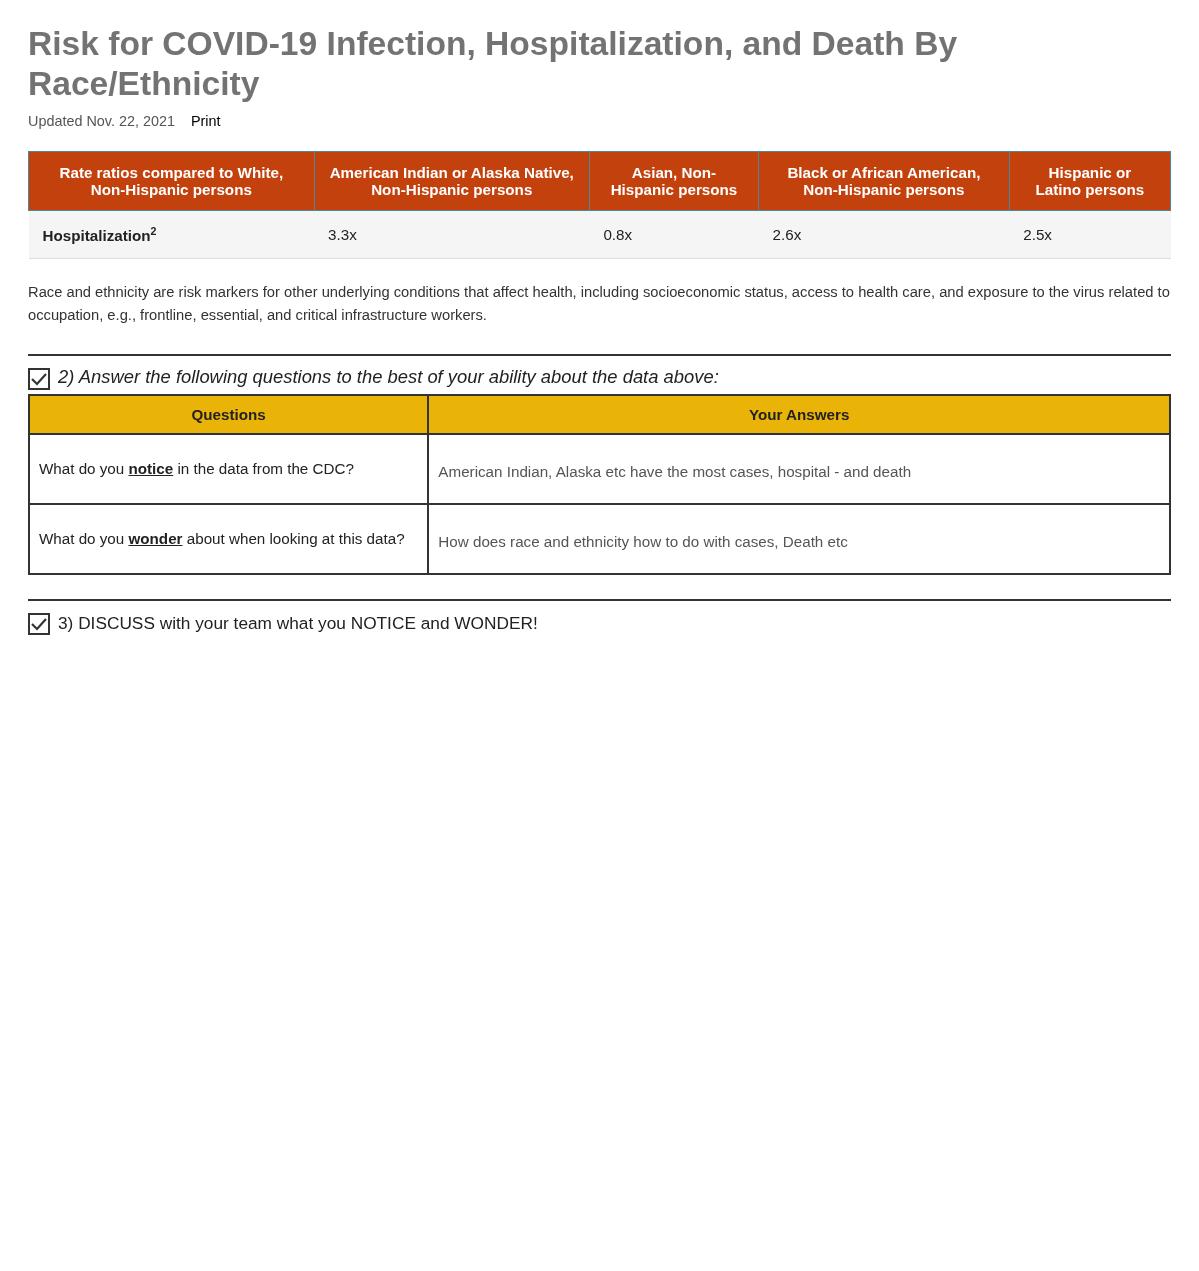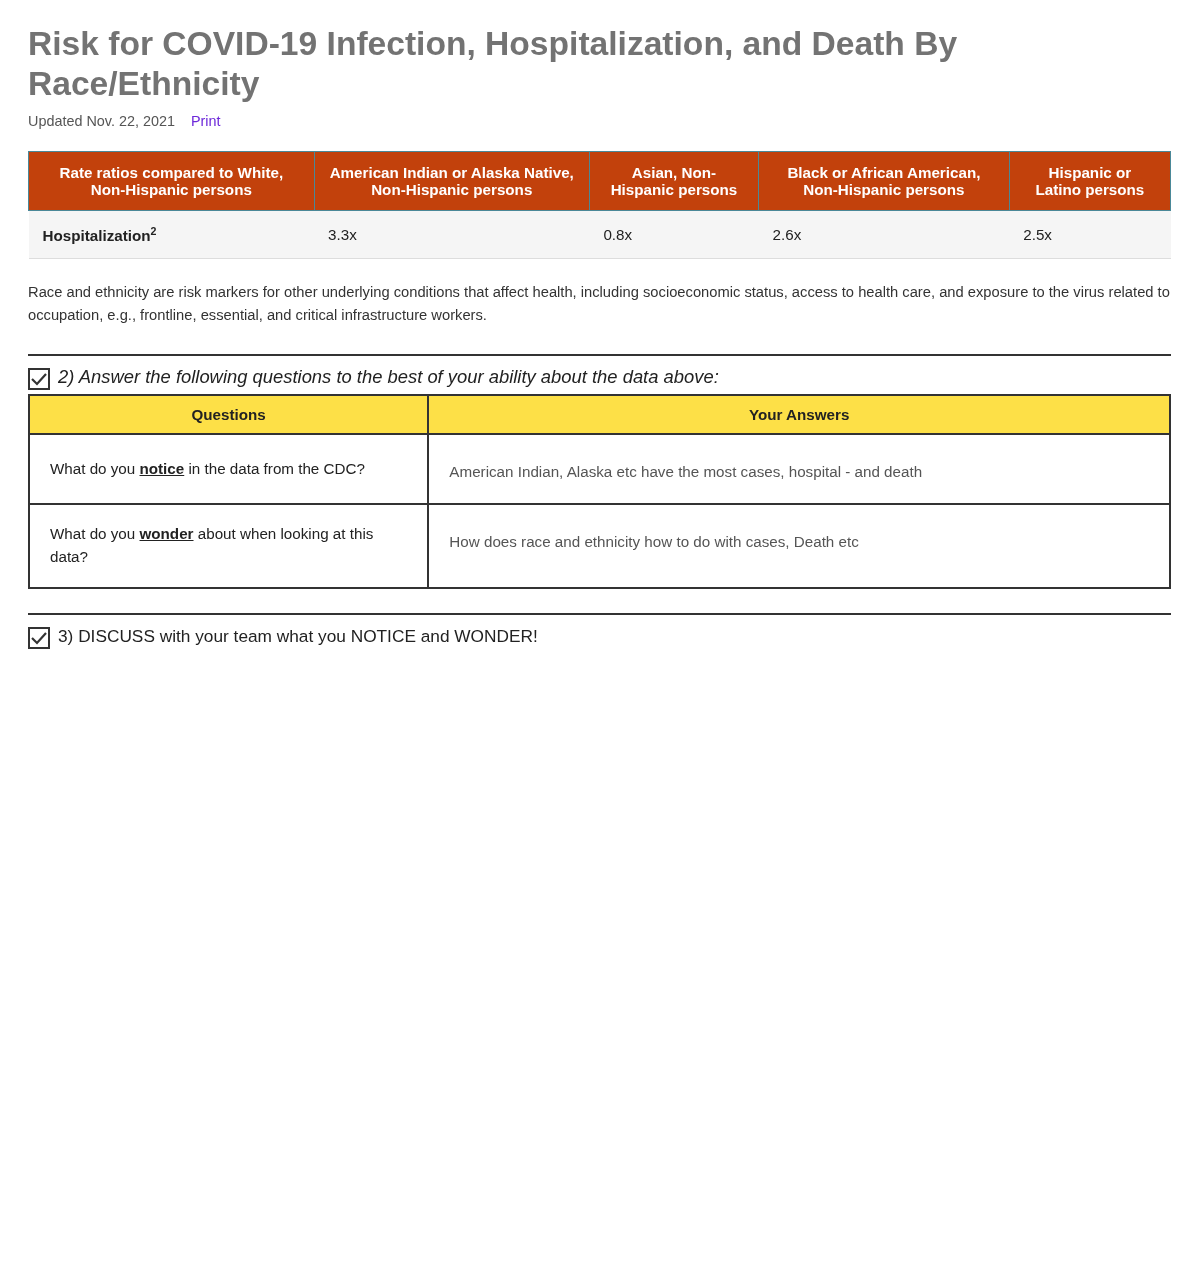--- a/index.html
+++ b/index.html
@@ -22,21 +22,21 @@
     .meta-row {
       display: flex;
       align-items: center;
       gap: 16px;
       font-size: 0.9em;
       color: #555;
       margin-bottom: 22px;
     }
 
     .print-link {
-      color: #6d28d9;
+      color: #000000;
       text-decoration: none;
       cursor: pointer;
       text-align: right;
     }
 
     
     .cdc-table {
       width: 100%;
       border-collapse: collapse;
       margin-bottom: 22px;
@@ -112,33 +112,33 @@
 
     .qa-table {
       width: 100%;
       border-collapse: collapse;
       margin-bottom: 24px;
       font-size: 0.95em;
       border: 2px solid #333;
     }
 
     .qa-table thead tr {
-      background-color: #fde047;
+      background-color: #eab308;
     }
 
     .qa-table thead th {
       padding: 10px 16px;
       font-weight: bold;
       border: 2px solid #333;
       text-align: center;
       font-size: 1em;
     }
 
     .qa-table tbody td {
-      padding: 18px 20px;
+      padding: 18px 9px;
       border: 2px solid #333;
       vertical-align: middle;
     }
 
     .qa-table tbody td.question-col {
       width: 35%;
       font-size: 1em;
       line-height: 1.5;
     }
 

